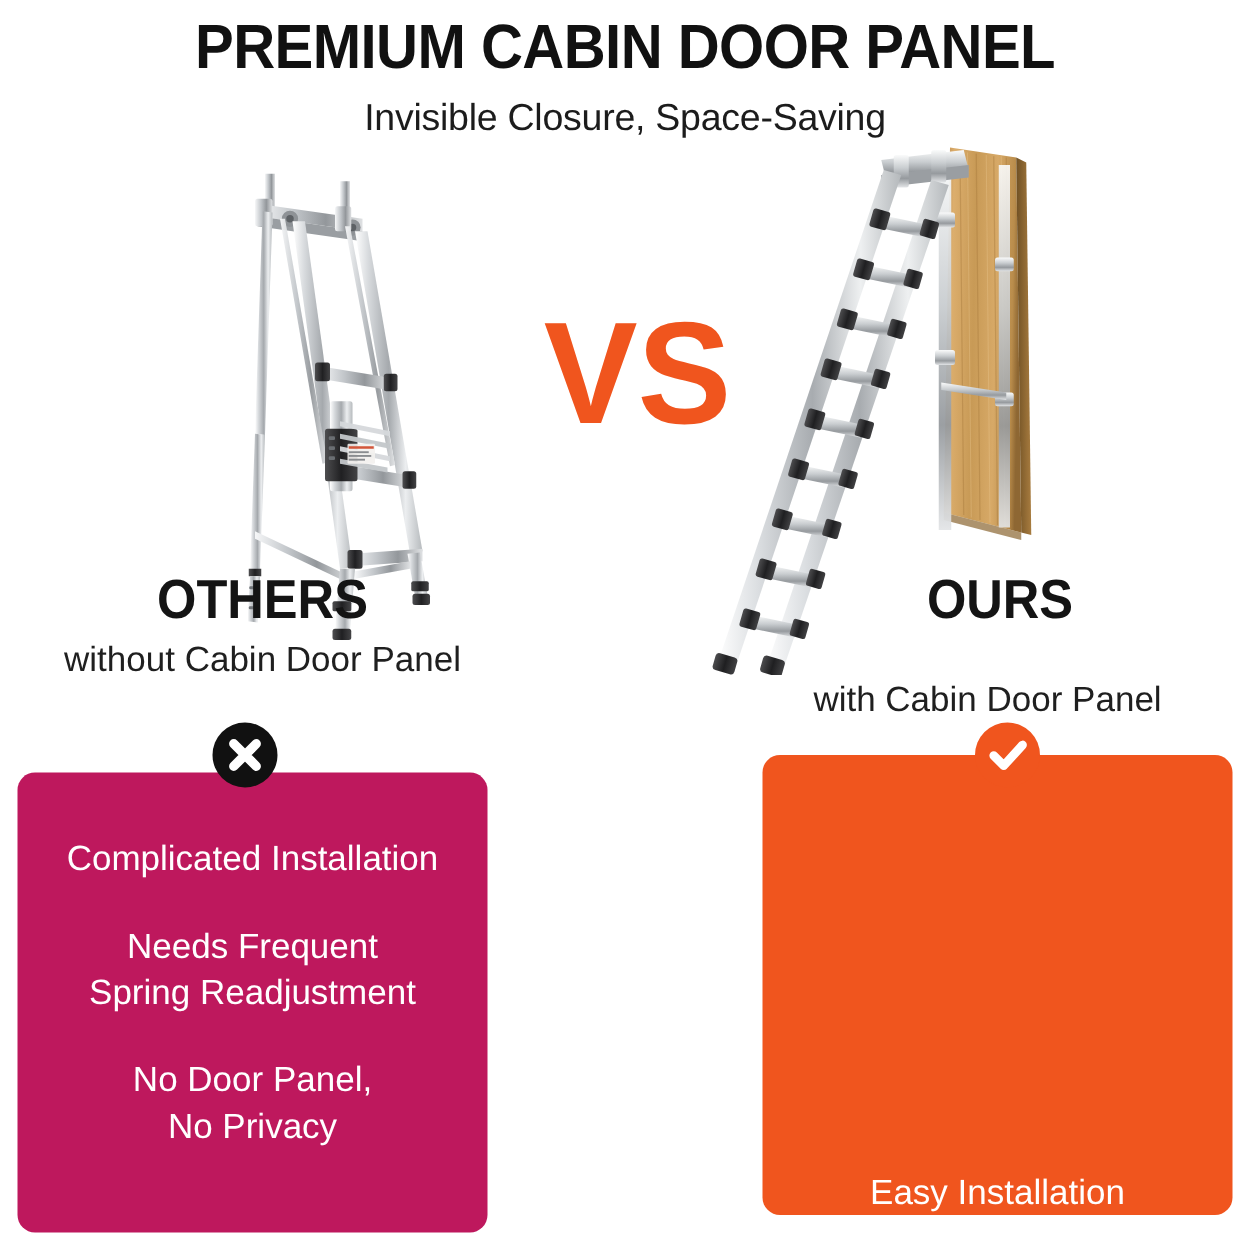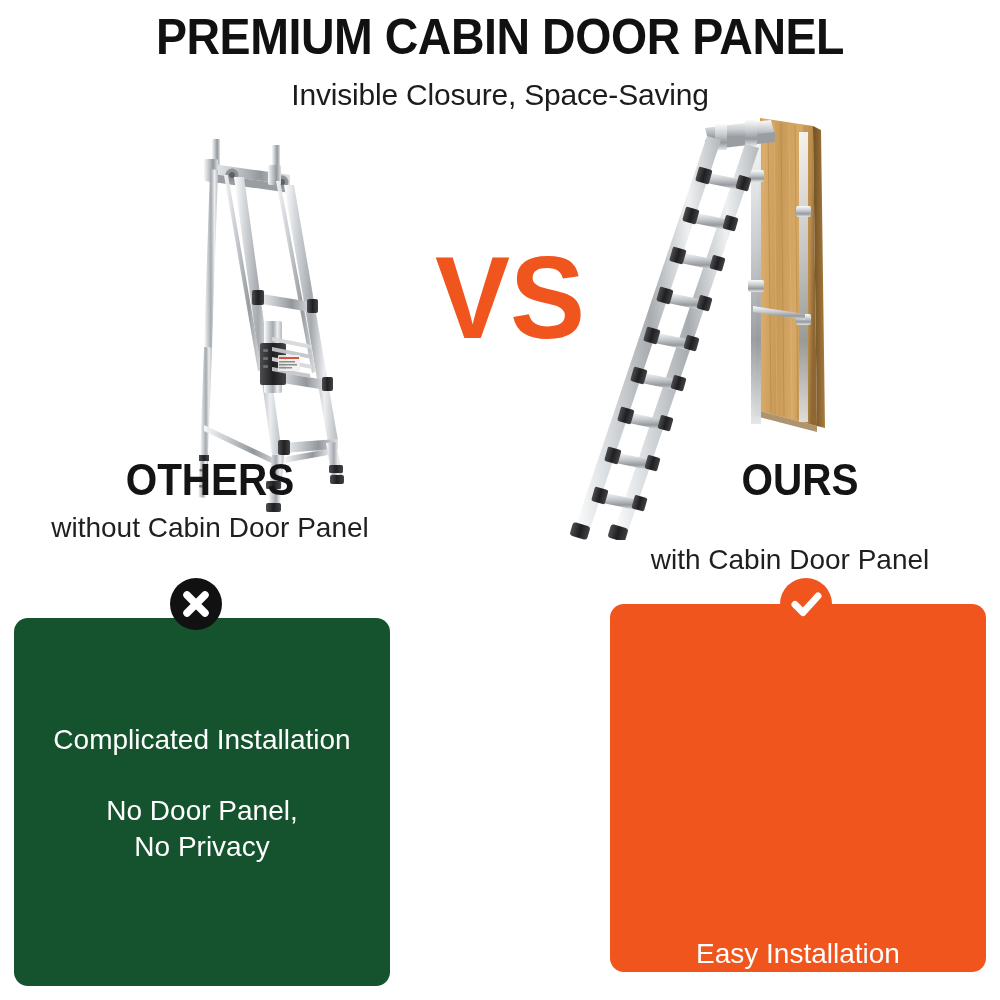--- a/index.html
+++ b/index.html
@@ -109,21 +109,21 @@
     position: absolute;
     border-radius: 14px;
     box-sizing: border-box;
     display: flex;
     flex-direction: column;
     align-items: center;
     justify-content: center;
   }
   #panel-others {
     left: 14px; top: 618px; width: 376px; height: 368px;
-    background: #14532d;
+    background: #be185d;
   }
   #panel-ours {
     left: 610px; top: 604px; width: 376px; height: 368px;
     background: #F0551E;
     justify-content: flex-end;
   }
   .panel-line {
     color: #ffffff;
     font-size: 28px;
     font-weight: 400;
@@ -380,19 +380,21 @@
 </div>
 
 <div class="badge" id="badge-check">
   <svg viewBox="0 0 52 52">
     <path d="M15 26.5 L23 34.5 L38 18" stroke="#ffffff" stroke-width="7" stroke-linecap="round" stroke-linejoin="round" fill="none"></path>
   </svg>
 </div>
 
 <div class="panel" id="panel-others">
   <div class="panel-line">Complicated Installation</div>
+  <div class="panel-line">Needs Frequent
+Spring Readjustment</div>
   <div class="panel-line">No Door Panel,
 No Privacy</div>
 </div>
 
 <div class="panel" id="panel-ours">
   <div class="panel-line">Easy Installation</div>
 </div>
 
 </body></html>

